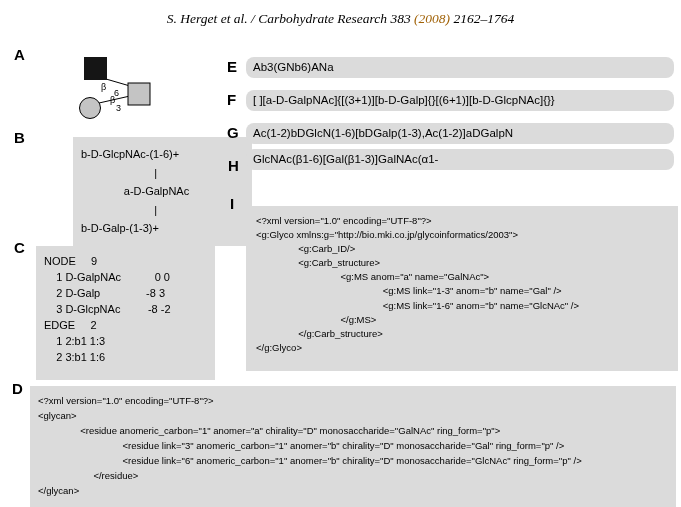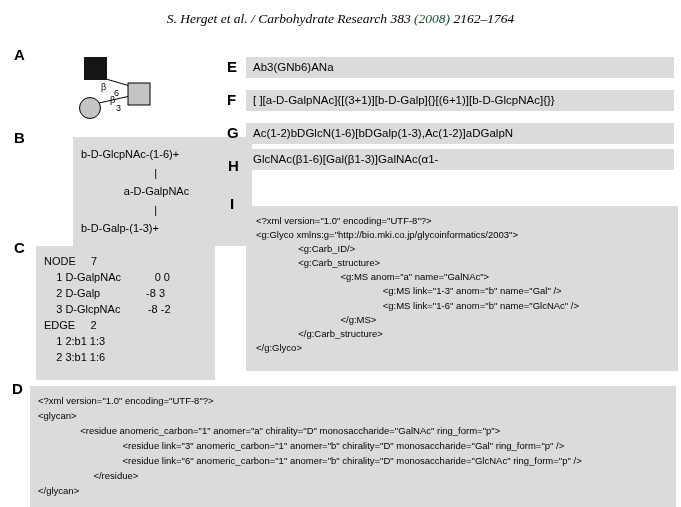--- a/index.html
+++ b/index.html
@@ -1,28 +1,28 @@
 <!DOCTYPE html>
 <html><head>
 <meta charset="utf-8">
 <style>
   html,body{margin:0;padding:0;background:#ffffff;}
   .page{position:relative;width:681px;height:507px;background:#ffffff;overflow:hidden;
         font-family:"Liberation Sans",sans-serif;color:#000;}
   .header{position:absolute;top:11px;left:0;width:100%;text-align:center;
           font-family:"Liberation Serif",serif;font-style:italic;font-size:13.5px;}
-  .header .year{color:#14532d;text-align:right;}
+  .header .year{color:#a16207;text-align:right;}
   .panel-label{position:absolute;font-size:15px;font-weight:700;line-height:16px;}
   .graybox{position:absolute;background:#dbdbdb;}
   .codebox .line{white-space:pre;}
   .box-b{left:36px;top:137px;width:171px;height:101px;padding:8px 0 0 8px;font-size:11px;line-height:18.5px;margin-left:37px;}
   .box-c{left:36px;top:246px;width:171px;height:127px;padding:7px 0 0 8px;font-size:11px;line-height:16px;}
   .box-d{left:30px;top:386px;width:638px;height:116px;padding:7px 0 0 8px;font-size:9.5px;line-height:15px;}
   .box-i{left:246px;top:206px;width:422px;height:157px;padding:8px 0 0 10px;font-size:9.5px;line-height:14.1px;}
-  .bar{left:246px;width:421px;height:21px;font-size:11.5px;line-height:21px;padding-left:7px;white-space:nowrap;overflow:hidden;}
+  .bar{left:246px;width:421px;height:21px;font-size:11.5px;line-height:21px;padding-left:7px;white-space:nowrap;overflow:hidden;border-radius:8px;}
   .bar-e{top:57px}.bar-f{top:90px}.bar-g{top:123px}.bar-h{top:149px}
   .lbl-a{left:14px;top:47px}
   .lbl-b{left:14px;top:130px}
   .lbl-c{left:14px;top:240px}
   .lbl-d{left:12px;top:381px}
   .lbl-e{left:227px;top:59px}
   .lbl-f{left:227px;top:92px}
   .lbl-g{left:227px;top:125px}
   .lbl-h{left:228px;top:158px}
   .lbl-i{left:230px;top:196px}
@@ -56,21 +56,21 @@
   <div class="graybox codebox box-b">
       <div class="line">b-D-GlcpNAc-(1-6)+</div>
       <div class="line">                        |</div>
       <div class="line">              a-D-GalpNAc</div>
       <div class="line">                        |</div>
       <div class="line">b-D-Galp-(1-3)+</div>
     </div>
 
   <div class="panel-label lbl-c">C</div>
   <div class="graybox codebox box-c">
-      <div class="line">NODE     7</div>
+      <div class="line">NODE     9</div>
       <div class="line">    1 D-GalpNAc           0 0</div>
       <div class="line">    2 D-Galp               -8 3</div>
       <div class="line">    3 D-GlcpNAc         -8 -2</div>
       <div class="line">EDGE     2</div>
       <div class="line">    1 2:b1 1:3</div>
       <div class="line">    2 3:b1 1:6</div>
     </div>
 
   <div class="panel-label lbl-d">D</div>
   <div class="graybox codebox box-d">

